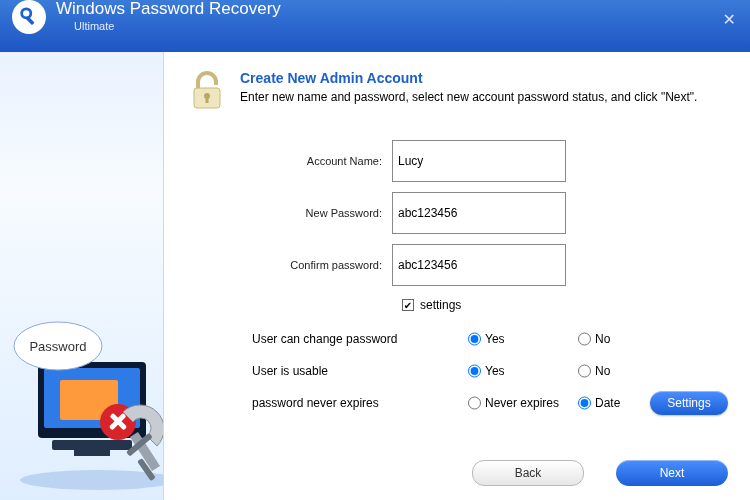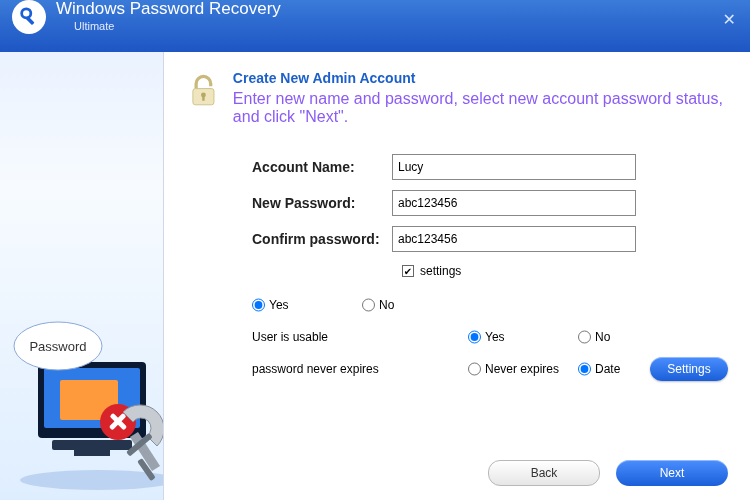--- a/index.html
+++ b/index.html
@@ -39,28 +39,28 @@
 .main {
   flex: 1;
   background: #fff;
   border-left: 1px solid #d0d8e8;
   padding: 18px 22px 14px 24px;
   display: flex; flex-direction: column;
 }
 
 .header-row { display: flex; gap: 14px; margin-bottom: 28px; }
 .header-text h2 { color: #1d60c9; font-size: 14px; font-weight: bold; margin-bottom: 4px; }
-.header-text p  { color: #8b5cf6; font-size: 16px; }
+.header-text p  { color: #000000; font-size: 12px; }
 
 .form { margin-left: 64px; }
 .form-row { display: flex; align-items: center; margin-bottom: 10px; }
-.form-row label { width: 140px; font-size: 14px; font-weight: bold; color: #222; padding-right: 10px; }
+.form-row label { width: 140px; text-align: right; font-size: 11px; font-weight: normal; color: #222; padding-right: 10px; }
 .form-row input[type=text] {
-  width: 244px; height: 22px;
-  border: 1px solid #888; padding: 12px 5px; font-size: 12px;
+  width: 174px; height: 22px;
+  border: 1px solid #888; padding: 20px 5px; font-size: 12px;
 }
 
 .chk-row { margin: 12px 0 16px 150px; font-size: 12px; display: flex; align-items: center; gap: 6px; }
 
 .opts { margin-left: 64px; }
 .opt-row { display: flex; align-items: center; font-size: 12px; margin-bottom: 10px; height: 22px; }
 .opt-label { width: 216px; }
 .rad { display: inline-flex; gap: 4px; width: 110px; }
 .rad input { margin: 0; }
 
@@ -71,21 +71,21 @@
   display: inline-flex; align-items: center; justify-content: center;
   cursor: pointer; border: none;
 }
 .settings-btn {
   width: 78px;
   background: linear-gradient(to bottom, #4a8eff, #1a5fd8);
   color: #fff;
   box-shadow: inset 0 1px 0 rgba(255,255,255,.4), 0 1px 2px rgba(0,0,0,.25);
 }
 
-.footer { margin-top: auto; display: flex; justify-content: flex-end; gap: 16px; padding-top: 12px; align-items: center; }
+.footer { margin-top: auto; display: flex; justify-content: flex-end; gap: 32px; padding-top: 12px; align-items: center; }
 .nav-btn { width: 112px; height: 26px; }
 .btn-back { background: linear-gradient(to bottom,#fff,#e6e6e6); color:#333; border:1px solid #b8b8b8; }
 .btn-next { background: linear-gradient(to bottom,#4a8eff,#1a5fd8); color:#fff; box-shadow: inset 0 1px 0 rgba(255,255,255,.4); border-radius: 13px; }
 
 .checkmark {
   width: 12px; height: 12px; border: 1px solid #666; background: #fff;
   display: inline-flex; align-items: center; justify-content: center;
   font-size: 10px; color: #000;
 }
 </style>
@@ -156,20 +156,21 @@
       </div>
 
       <div class="chk-row">
         <span class="checkmark">✔</span>
         <span>settings</span>
       </div>
     </div>
 
     <div class="opts">
       <div class="opt-row">
+        <span class="opt-label">User can change password</span>
         <label class="rad">
             <input type="radio" name="r1" checked="" style="">
             <span>Yes</span>
           </label>
         <label class="rad">
             <input type="radio" name="r1" style="">
             <span>No</span>
           </label>
       </div>
       <div class="opt-row">

